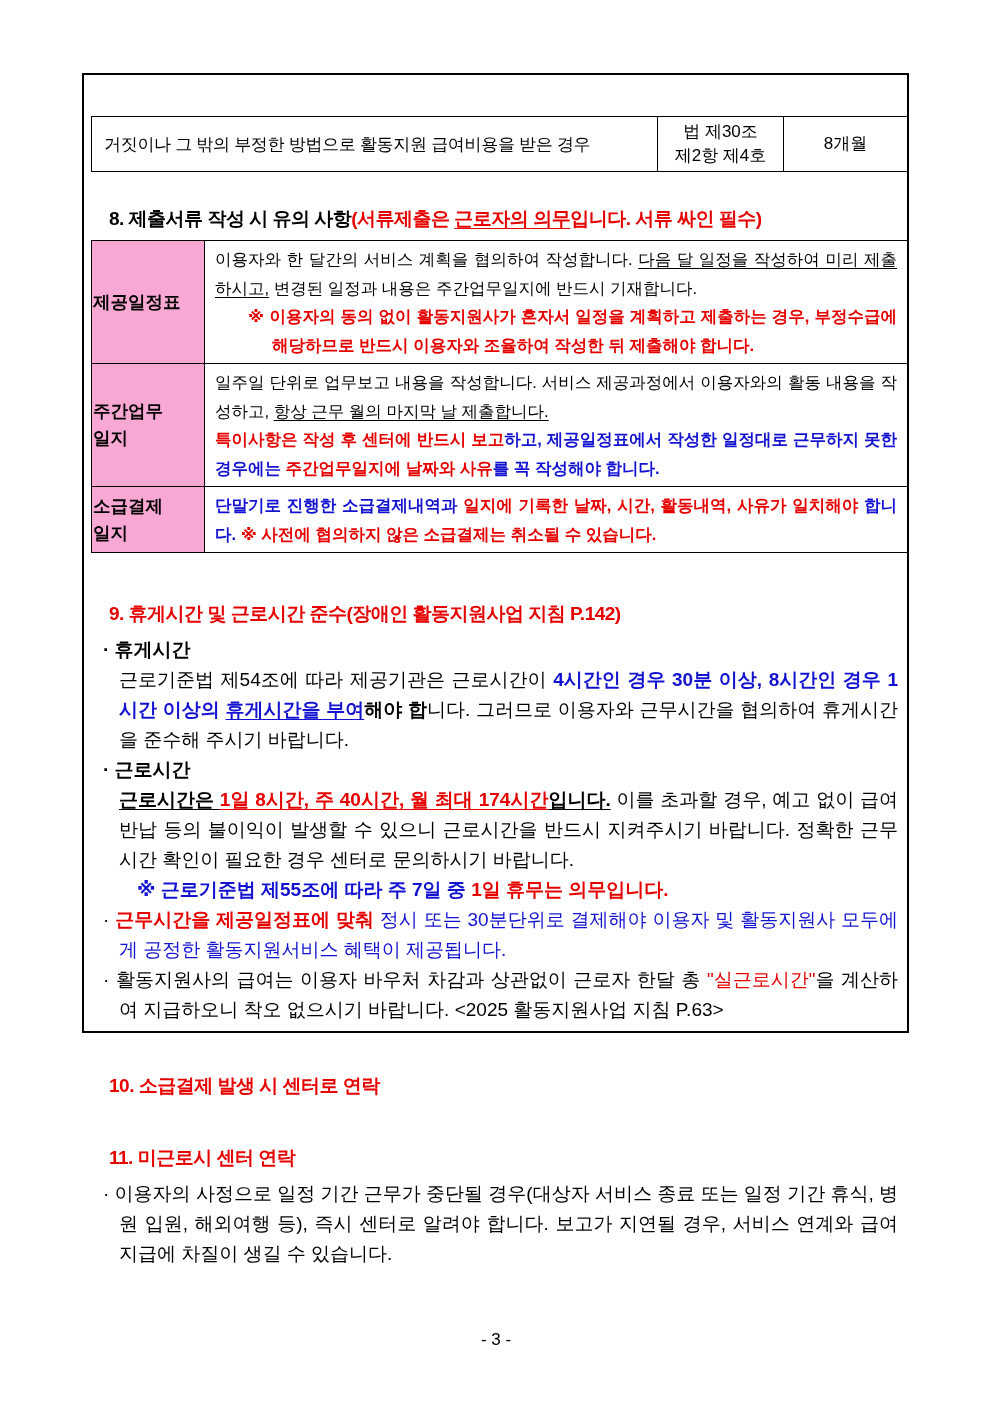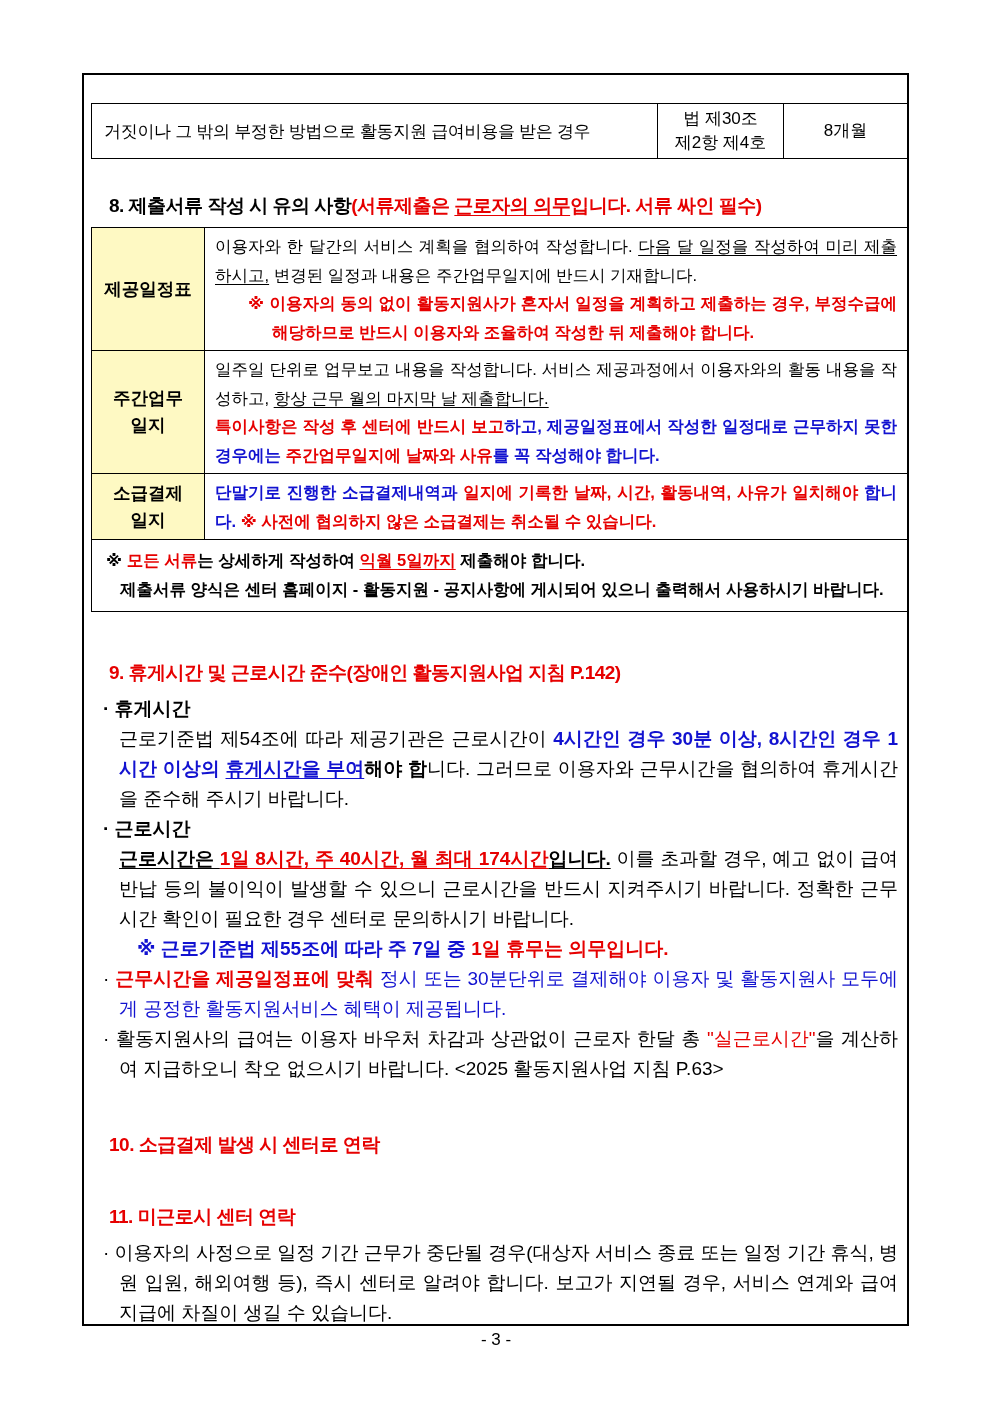--- a/index.html
+++ b/index.html
@@ -2,22 +2,22 @@
 <html><head>
 <meta charset="utf-8">
 <style>
   html,body{margin:0;padding:0;}
   body{
     width:992px;height:1403px;position:relative;background:#ffffff;
     font-family:"Liberation Sans","DejaVu Sans",sans-serif;
     color:#000;overflow:hidden;
   }
   .page-frame{
-    position:absolute;left:82px;top:73px;width:827px;height:1253px;
-    border:2px solid #000;box-sizing:border-box;padding:0 5px;
+    position:absolute;left:82px;top:73px;width:827px;height:960px;
+    border:2px solid #000;box-sizing:border-box;padding:13px 5px;
   }
   
   table{border-collapse:collapse;}
   .top-table{
     table-layout:fixed;width:816px;margin:28px 0 0 2px;
     font-size:17px;
   }
   .top-table td{
     border:1.5px solid #000;height:55px;vertical-align:middle;
     box-sizing:border-box;
@@ -28,21 +28,21 @@
   .s8-heading{
     margin:34px 0 8px 20px;font-size:19px;font-weight:bold;letter-spacing:-0.5px;
   }
   .doc-table{
     table-layout:fixed;width:816px;margin-left:2px;font-size:16.5px;
   }
   .doc-table th,.doc-table td{
     border:1.5px solid #000;box-sizing:border-box;vertical-align:middle;
   }
   .doc-table th{
-    background:#fef9c3;font-size:17.5px;font-weight:bold;text-align:center;
+    background:#f9a8d4;font-size:17.5px;font-weight:bold;text-align:left;
     white-space:pre-line;line-height:27px;
   }
   .doc-table td{padding:4px 10px;}
   .cell-p{margin:0;line-height:28.5px;text-align:justify;}
   .hang{padding-left:24px;text-indent:-24px;margin-left:33px;}
   .note-cell{padding:6px 10px 8px 14px !important;}
   .note-cell .cell-p{font-weight:bold;}
   .note-indent{padding-left:14px;}
   .r1{height:116px;} .r2{height:115px;} .r3{height:58px;} .r4{height:56px;}
   
@@ -112,26 +112,20 @@
         <p class="cell-p"><span class="c-red bold">특이사항은 작성 후 센터에 반드시 보고</span><span class="c-blue bold">하고, 제공일정표에서 작성한 일정대로 근무하지 못한 경우에는 </span><span class="c-red bold">주간업무일지에 날짜와 사유</span><span class="c-blue bold">를 꼭 작성해야 합니다.</span></p>
       </td>
     </tr>
     <tr class="r3">
       <th>소급결제
 일지</th>
       <td>
         <p class="cell-p"><span class="c-blue bold">단말기로 진행한 소급결제내역과 </span><span class="c-red bold">일지에 기록한 날짜, 시간, 활동내역, 사유가 일치해야 </span><span class="c-blue bold">합니다. </span><span class="c-red bold">※ 사전에 협의하지 않은 소급결제는 취소될 수 있습니다.</span></p>
       </td>
     </tr>
-    <tr class="r4">
-      <td colspan="2" class="note-cell">
-        <p class="cell-p"><span class="bold">※ </span><span class="c-red bold">모든 서류</span><span class="bold">는 상세하게 작성하여 </span><span class="c-red bold ul">익월 5일까지</span><span class="bold"> 제출해야 합니다.</span></p>
-        <p class="cell-p note-indent"><span class="bold">제출서류 양식은 센터 홈페이지 - 활동지원 - 공지사항에 게시되어 있으니 출력해서 사용하시기 바랍니다.</span></p>
-      </td>
-    </tr>
   </tbody>
     </table>
 
   <h2 class="sec-heading s9-heading"><span class="c-red bold">9. 휴게시간 및 근로시간 준수(장애인 활동지원사업 지침 P.142)</span></h2>
   <p class="para bullet-label"><span class="bold">· 휴게시간</span></p>
   <p class="para p-indent"><span>근로기준법 제54조에 따라 제공기관은 근로시간이 </span><span class="c-blue bold">4시간인 경우 30분 이상, 8시간인 경우 1시간 이상의 </span><span class="c-blue bold ul">휴게시간을 부여</span><span class="bold">해야 합</span><span>니다. 그러므로 이용자와 근무시간을 협의하여 휴게시간을 준수해 주시기 바랍니다.</span></p>
   <p class="para bullet-label"><span class="bold">· 근로시간</span></p>
   <p class="para p-indent"><span class="bold ul">근로시간은 </span><span class="c-red bold ul">1일 8시간, 주 40시간, 월 최대 174시간</span><span class="bold ul">입니다.</span><span> 이를 초과할 경우, 예고 없이 급여 반납 등의 불이익이 발생할 수 있으니 근로시간을 반드시 지켜주시기 바랍니다. 정확한 근무시간 확인이 필요한 경우 센터로 문의하시기 바랍니다.</span></p>
   <p class="para p-note"><span class="c-blue bold">※ 근로기준법 제55조에 따라 주 7일 중 </span><span class="c-red bold">1일 휴무는 의무입니다.</span></p>
   <p class="para p-bullet"><span>· </span><span class="c-red bold">근무시간을 제공일정표에 맞춰</span><span class="c-blue"> 정시 또는 30분단위로 결제해야 이용자 및 활동지원사 모두에게 공정한 활동지원서비스 혜택이 제공됩니다.</span></p>

